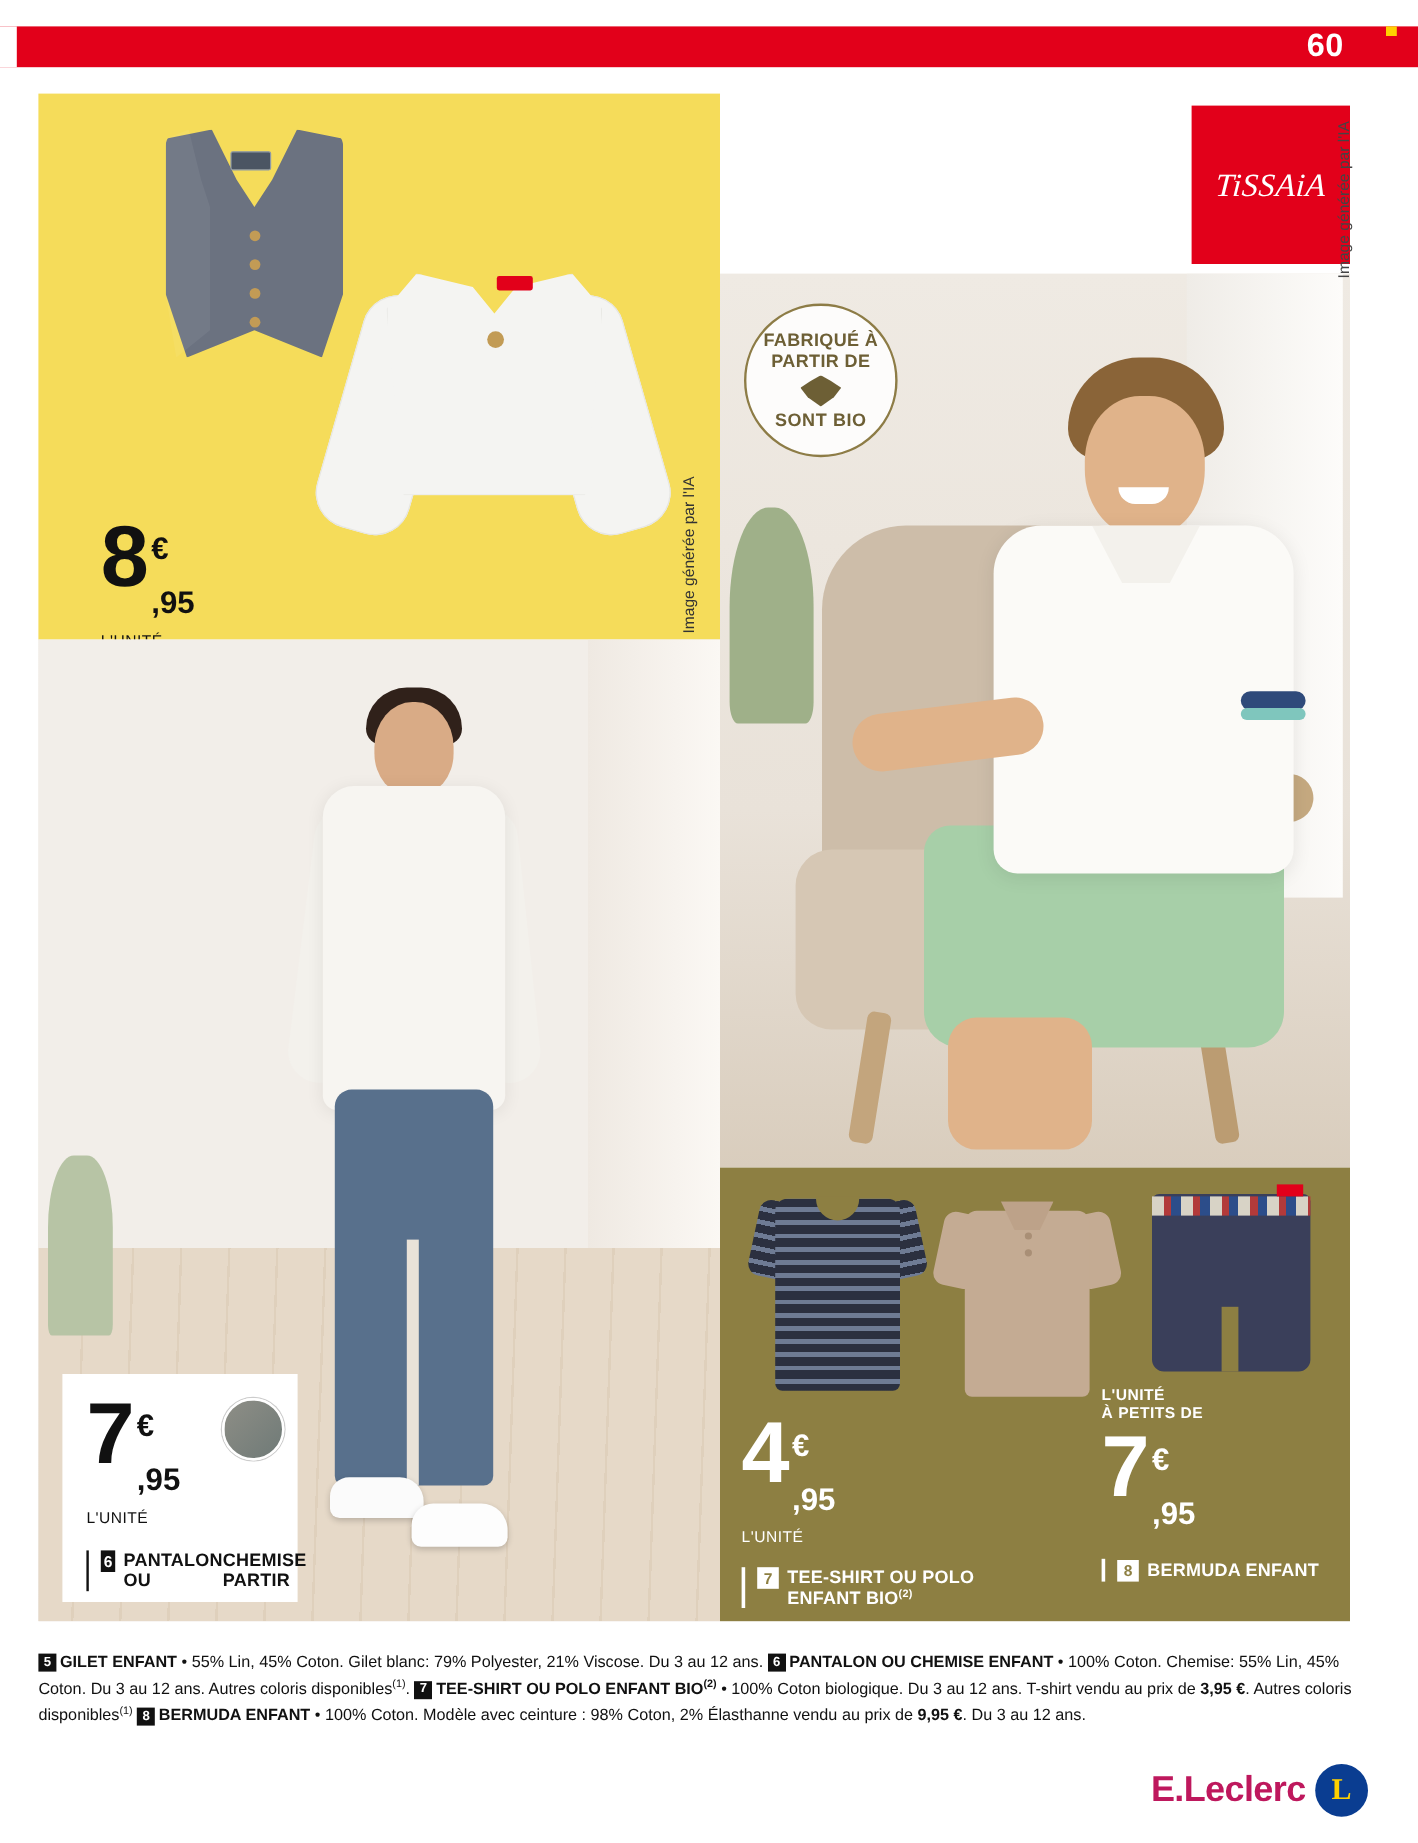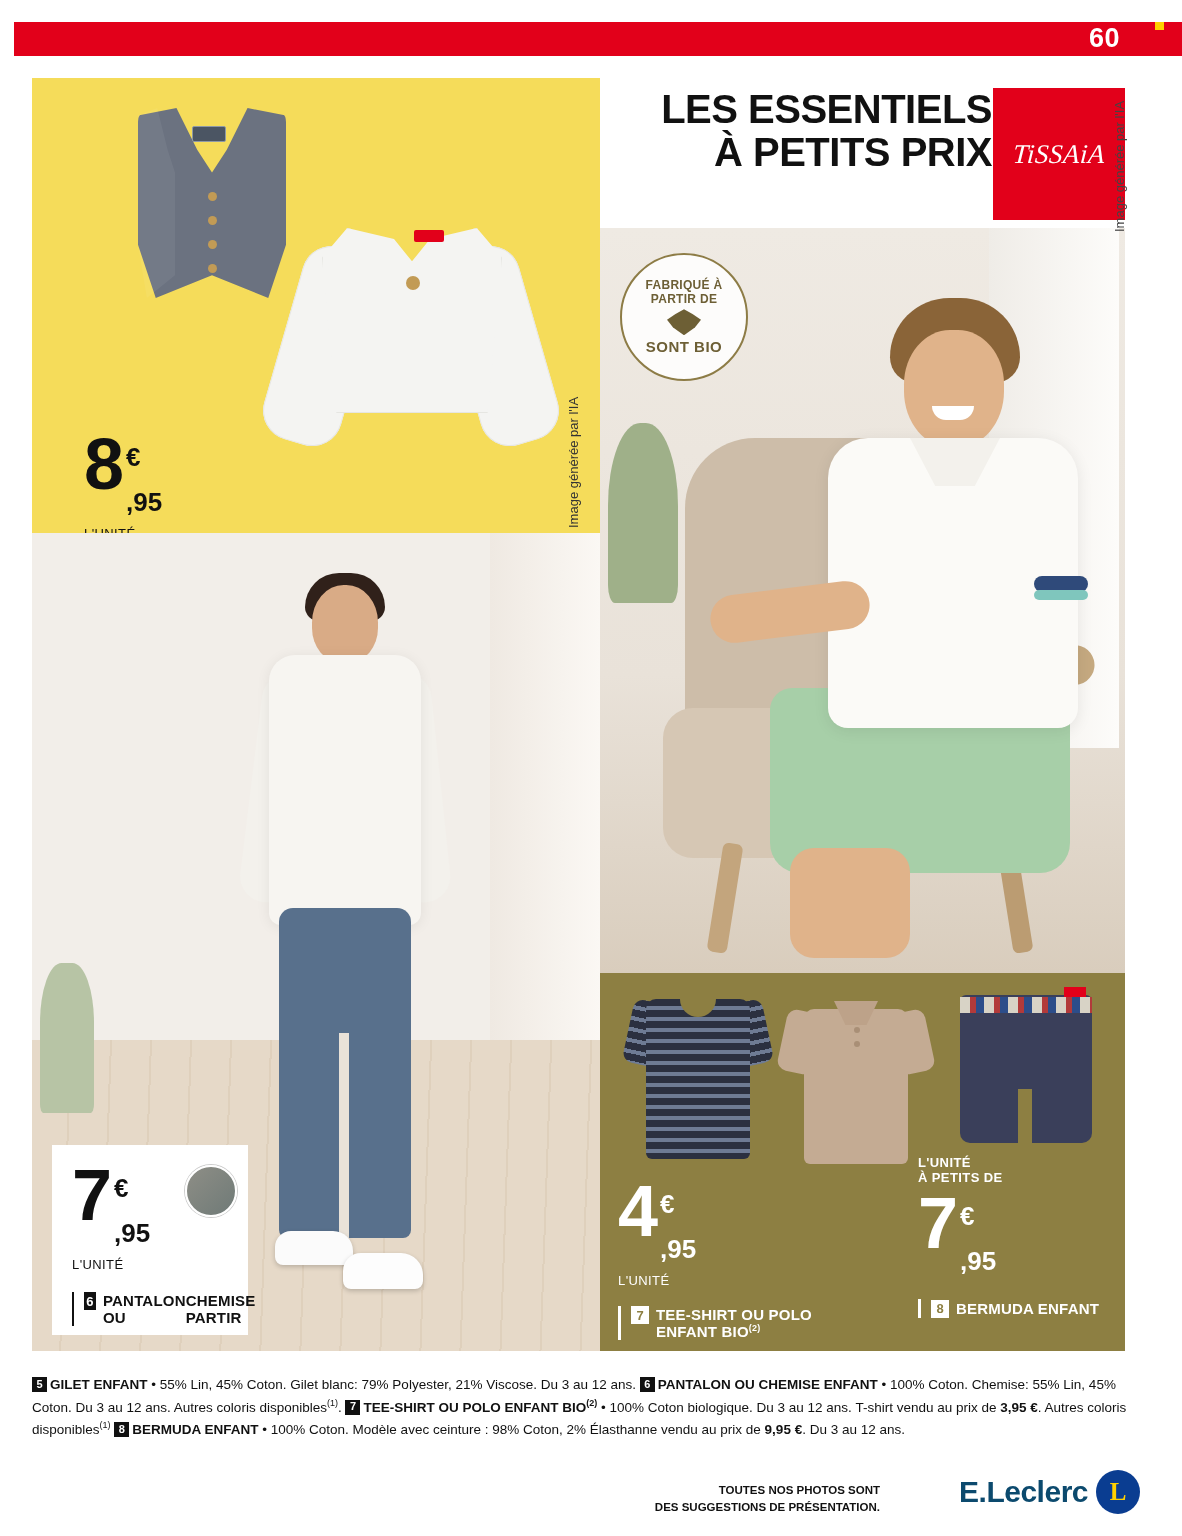--- a/index.html
+++ b/index.html
@@ -263,21 +263,21 @@
     position: absolute; left: 70px; top: 560px; width: 120px; height: 110px;
     background: #e0b38a; border-radius: 24px;
   }
   .bio-badge {
     position: absolute; left: 20px; top: 25px; width: 128px; height: 128px;
     border-radius: 50%; background: rgba(255,255,255,0.86);
     border: 2px solid #8d7c46;
     display: flex; flex-direction: column; align-items: center; justify-content: center;
     text-align: center; color: #6d5f35; font-weight: bold;
   }
-  .bio-top { font-size: 12px; letter-spacing: .3px; line-height: 1.15; width: 112px; }
+  .bio-top { font-size: 15px; letter-spacing: .3px; line-height: 1.15; width: 112px; }
   .bio-leaf {
     width: 34px; height: 26px; margin: 3px 0;
     background: #6d5f35;
     clip-path: polygon(50% 0%, 75% 18%, 100% 40%, 82% 70%, 50% 100%, 18% 70%, 0% 40%, 25% 18%);
   }
   .bio-bottom { font-size: 15px; letter-spacing: .5px; }
 
   .vert-note-right {
     position: absolute; left: 1112px; top: 232px; width: 230px;
     font-size: 13px; color: #444; transform: rotate(-90deg); transform-origin: left top;
@@ -358,44 +358,40 @@
     background: #111; color: #fff; font-size: 11px; font-weight: bold;
     width: 15px; height: 15px; vertical-align: 1px; margin-right: 3px;
   }
   .photos-note {
     position: absolute; left: 640px; top: 1482px; width: 240px;
     text-align: right; font-size: 11.5px; font-weight: bold; color: #111; line-height: 1.45;
   }
   .leclerc {
     position: absolute; right: 42px; top: 1470px; display: flex; align-items: center; gap: 8px;
   }
-  .leclerc-text { font-size: 30px; font-weight: bold; color: #0c4a6e; letter-spacing: -0.5px; }
+  .leclerc-text { font-size: 30px; font-weight: bold; color: #be185d; letter-spacing: -0.5px; }
   .leclerc-badge {
     width: 44px; height: 44px; border-radius: 50%; background: #0a3d91;
     color: #ffd100; font-size: 25px; font-weight: bold;
     display: flex; align-items: center; justify-content: center;
     font-family: "Liberation Serif", serif;
   }
   .sup { font-size: 9px; vertical-align: super; }
 </style>
 </head>
 <body>
 
 <div class="page">
 
   <div class="topbar">
     <div class="topbar-white-left"></div>
   </div>
   <div class="page-number">60</div>
   <div class="topbar-yellow"></div>
 
-  <div class="headline">
-    <div>LES ESSENTIELS</div>
-    <div>À PETITS PRIX</div>
-  </div>
   <div class="brand-box">
     <span class="brand-text">TiSSAiA</span>
   </div>
 
   <div class="panel-yellow">
     <div class="vest">
       <div class="vest-body"></div>
       <div class="vest-shade"></div>
       <div class="vest-tag"></div>
       <div class="vest-btn" style="top:92px"></div>
@@ -553,22 +549,18 @@
         <span class="tag-num" style="background:#fff; color:#8d7f42">8</span>
         <span class="tag-text" style="color:#fff">BERMUDA ENFANT</span>
       </div>
     </div>
   </div>
 
   <div class="legal">
     <span class="mini-tag">5</span><b>GILET ENFANT</b><span> • 55% Lin, 45% Coton. Gilet blanc: 79% Polyester, 21% Viscose. Du 3 au 12 ans. </span><span class="mini-tag">6</span><b>PANTALON OU CHEMISE ENFANT</b><span> • 100% Coton. Chemise: 55% Lin, 45% Coton. Du 3 au 12 ans. Autres coloris disponibles</span><span class="sup">(1)</span><span>. </span><span class="mini-tag">7</span><b>TEE-SHIRT OU POLO ENFANT BIO</b><b class="sup">(2)</b><span> • 100% Coton biologique. Du 3 au 12 ans. T-shirt vendu au prix de </span><b>3,95 €</b><span>. Autres coloris disponibles</span><span class="sup">(1)</span><span> </span><span class="mini-tag">8</span><b>BERMUDA ENFANT</b><span> • 100% Coton. Modèle avec ceinture : 98% Coton, 2% Élasthanne vendu au prix de </span><b>9,95 €</b><span>. Du 3 au 12 ans.</span>
   </div>
 
-  <div class="photos-note">
-    <div>TOUTES NOS PHOTOS SONT</div>
-    <div>DES SUGGESTIONS DE PRÉSENTATION.</div>
-  </div>
   <div class="leclerc">
     <span class="leclerc-text">E.Leclerc</span>
     <span class="leclerc-badge">L</span>
   </div>
 
 </div>
 
 </body></html>

